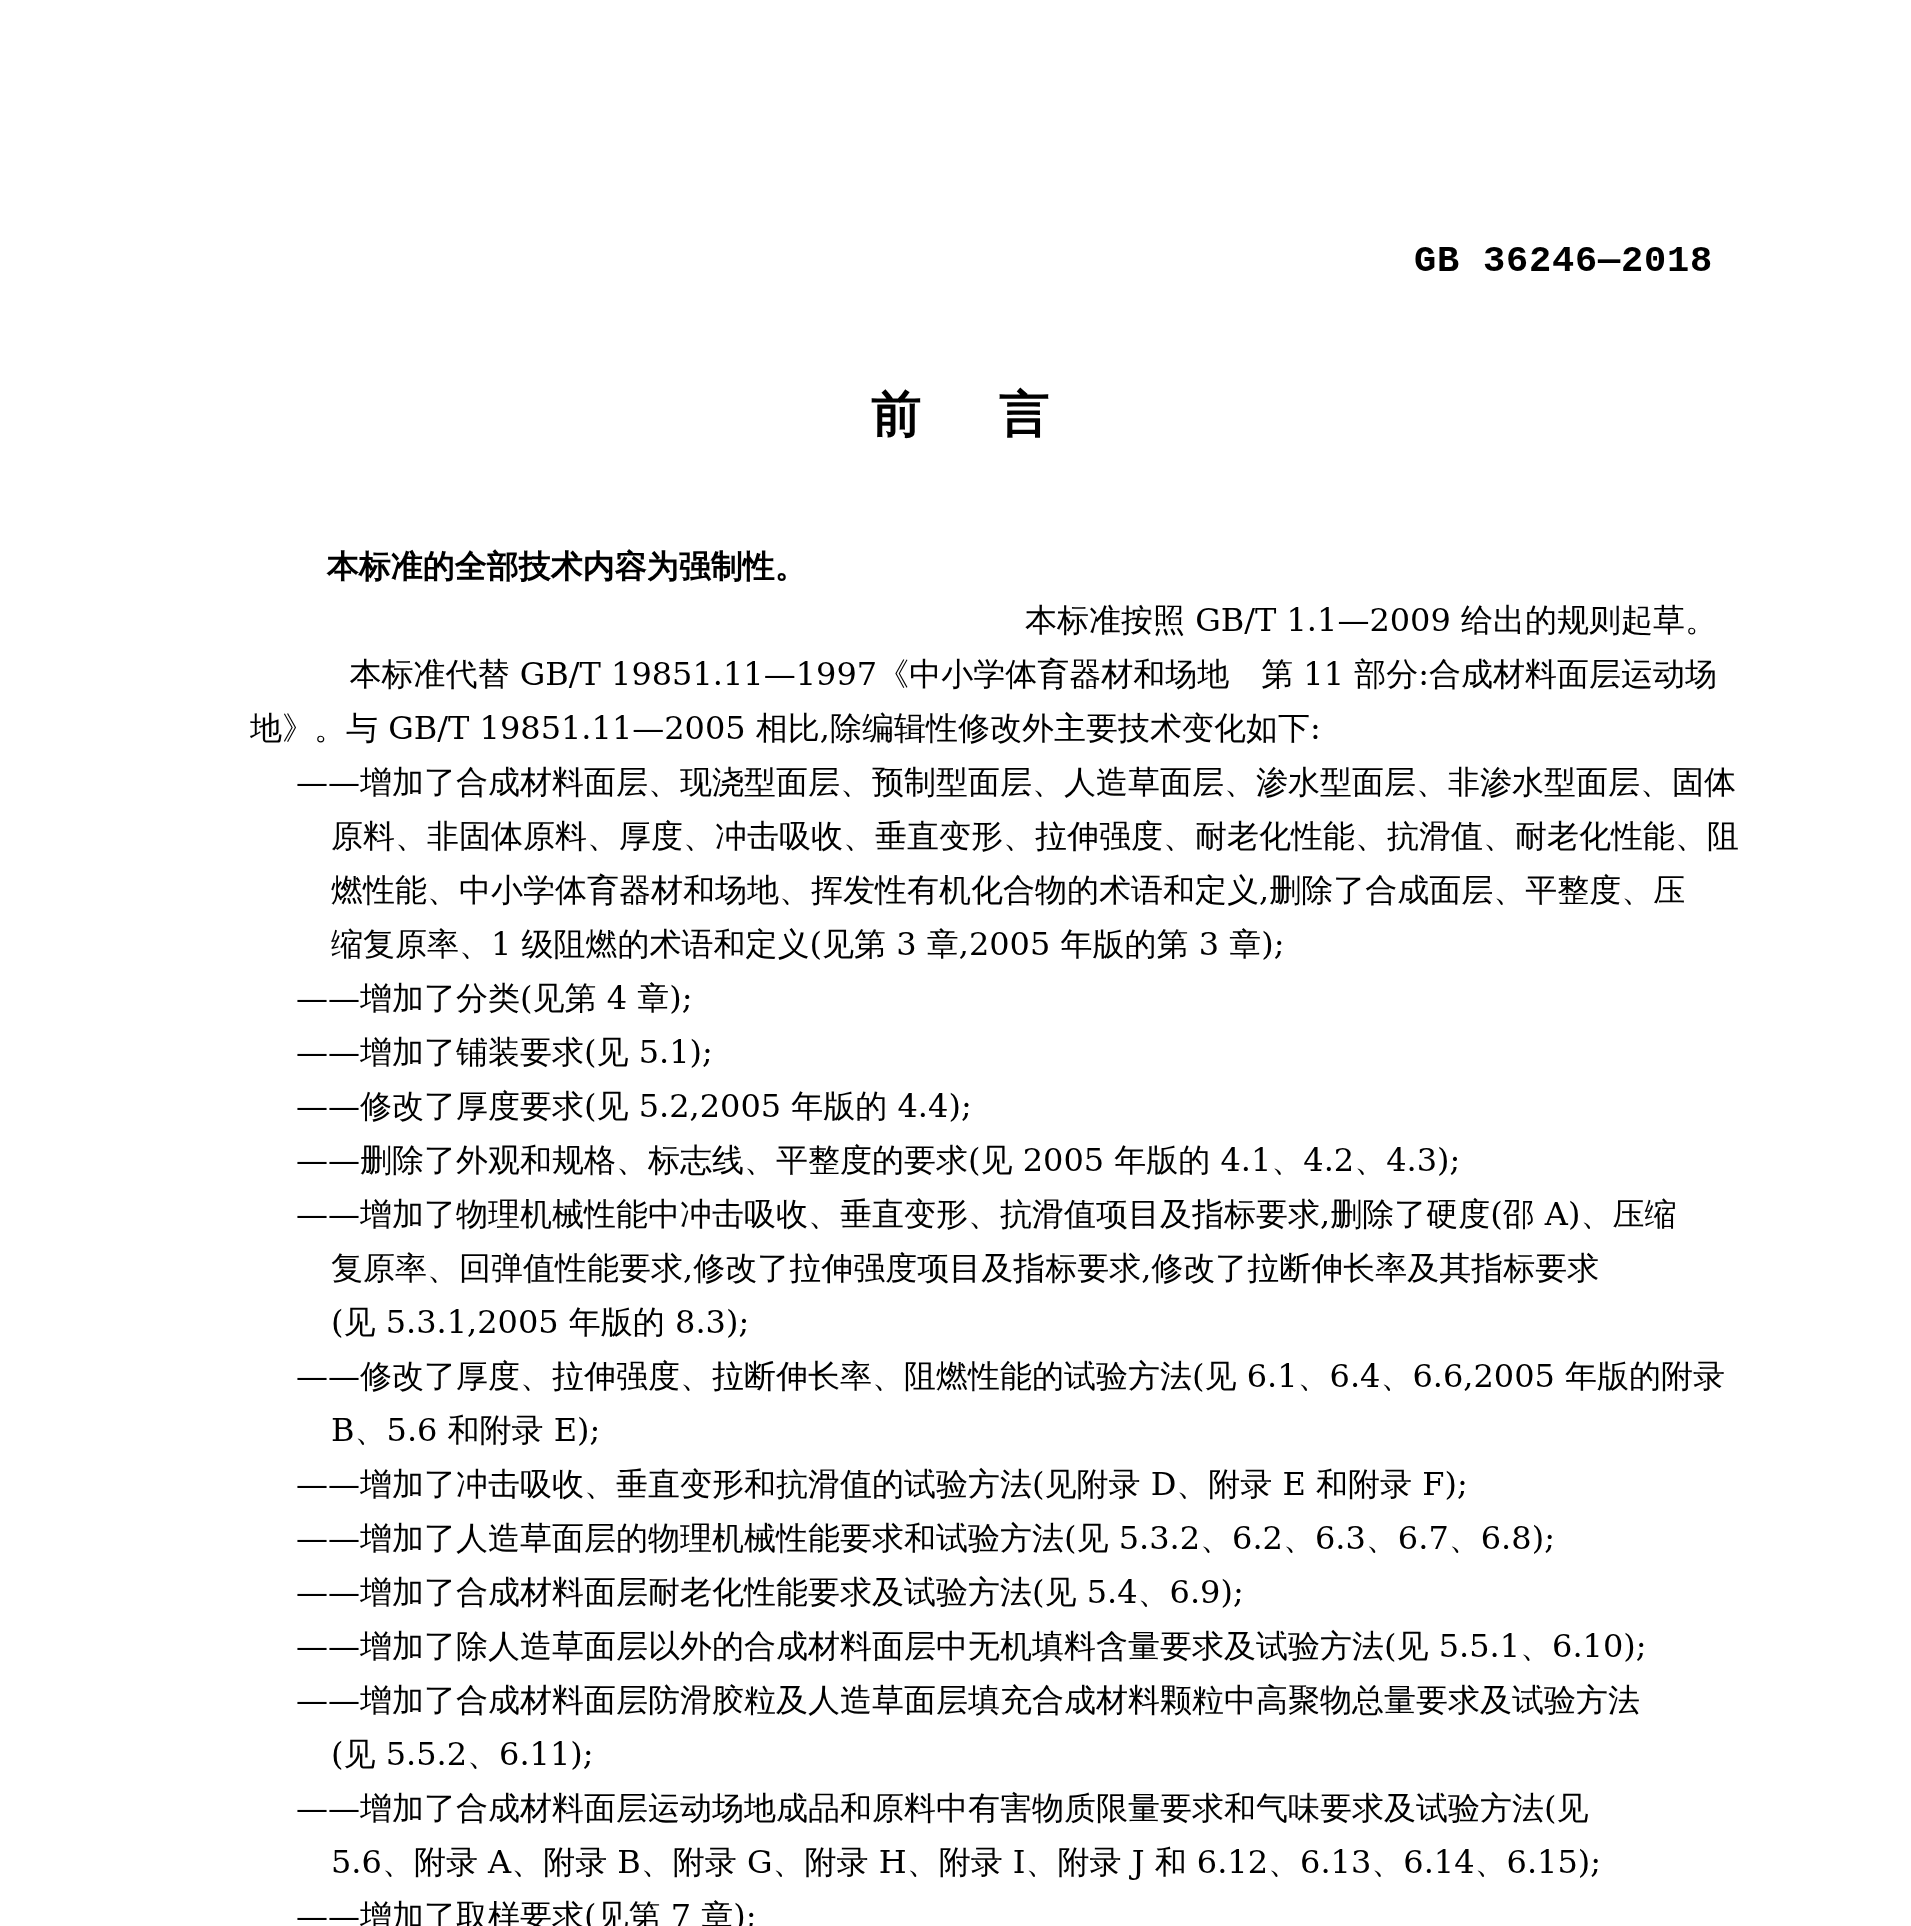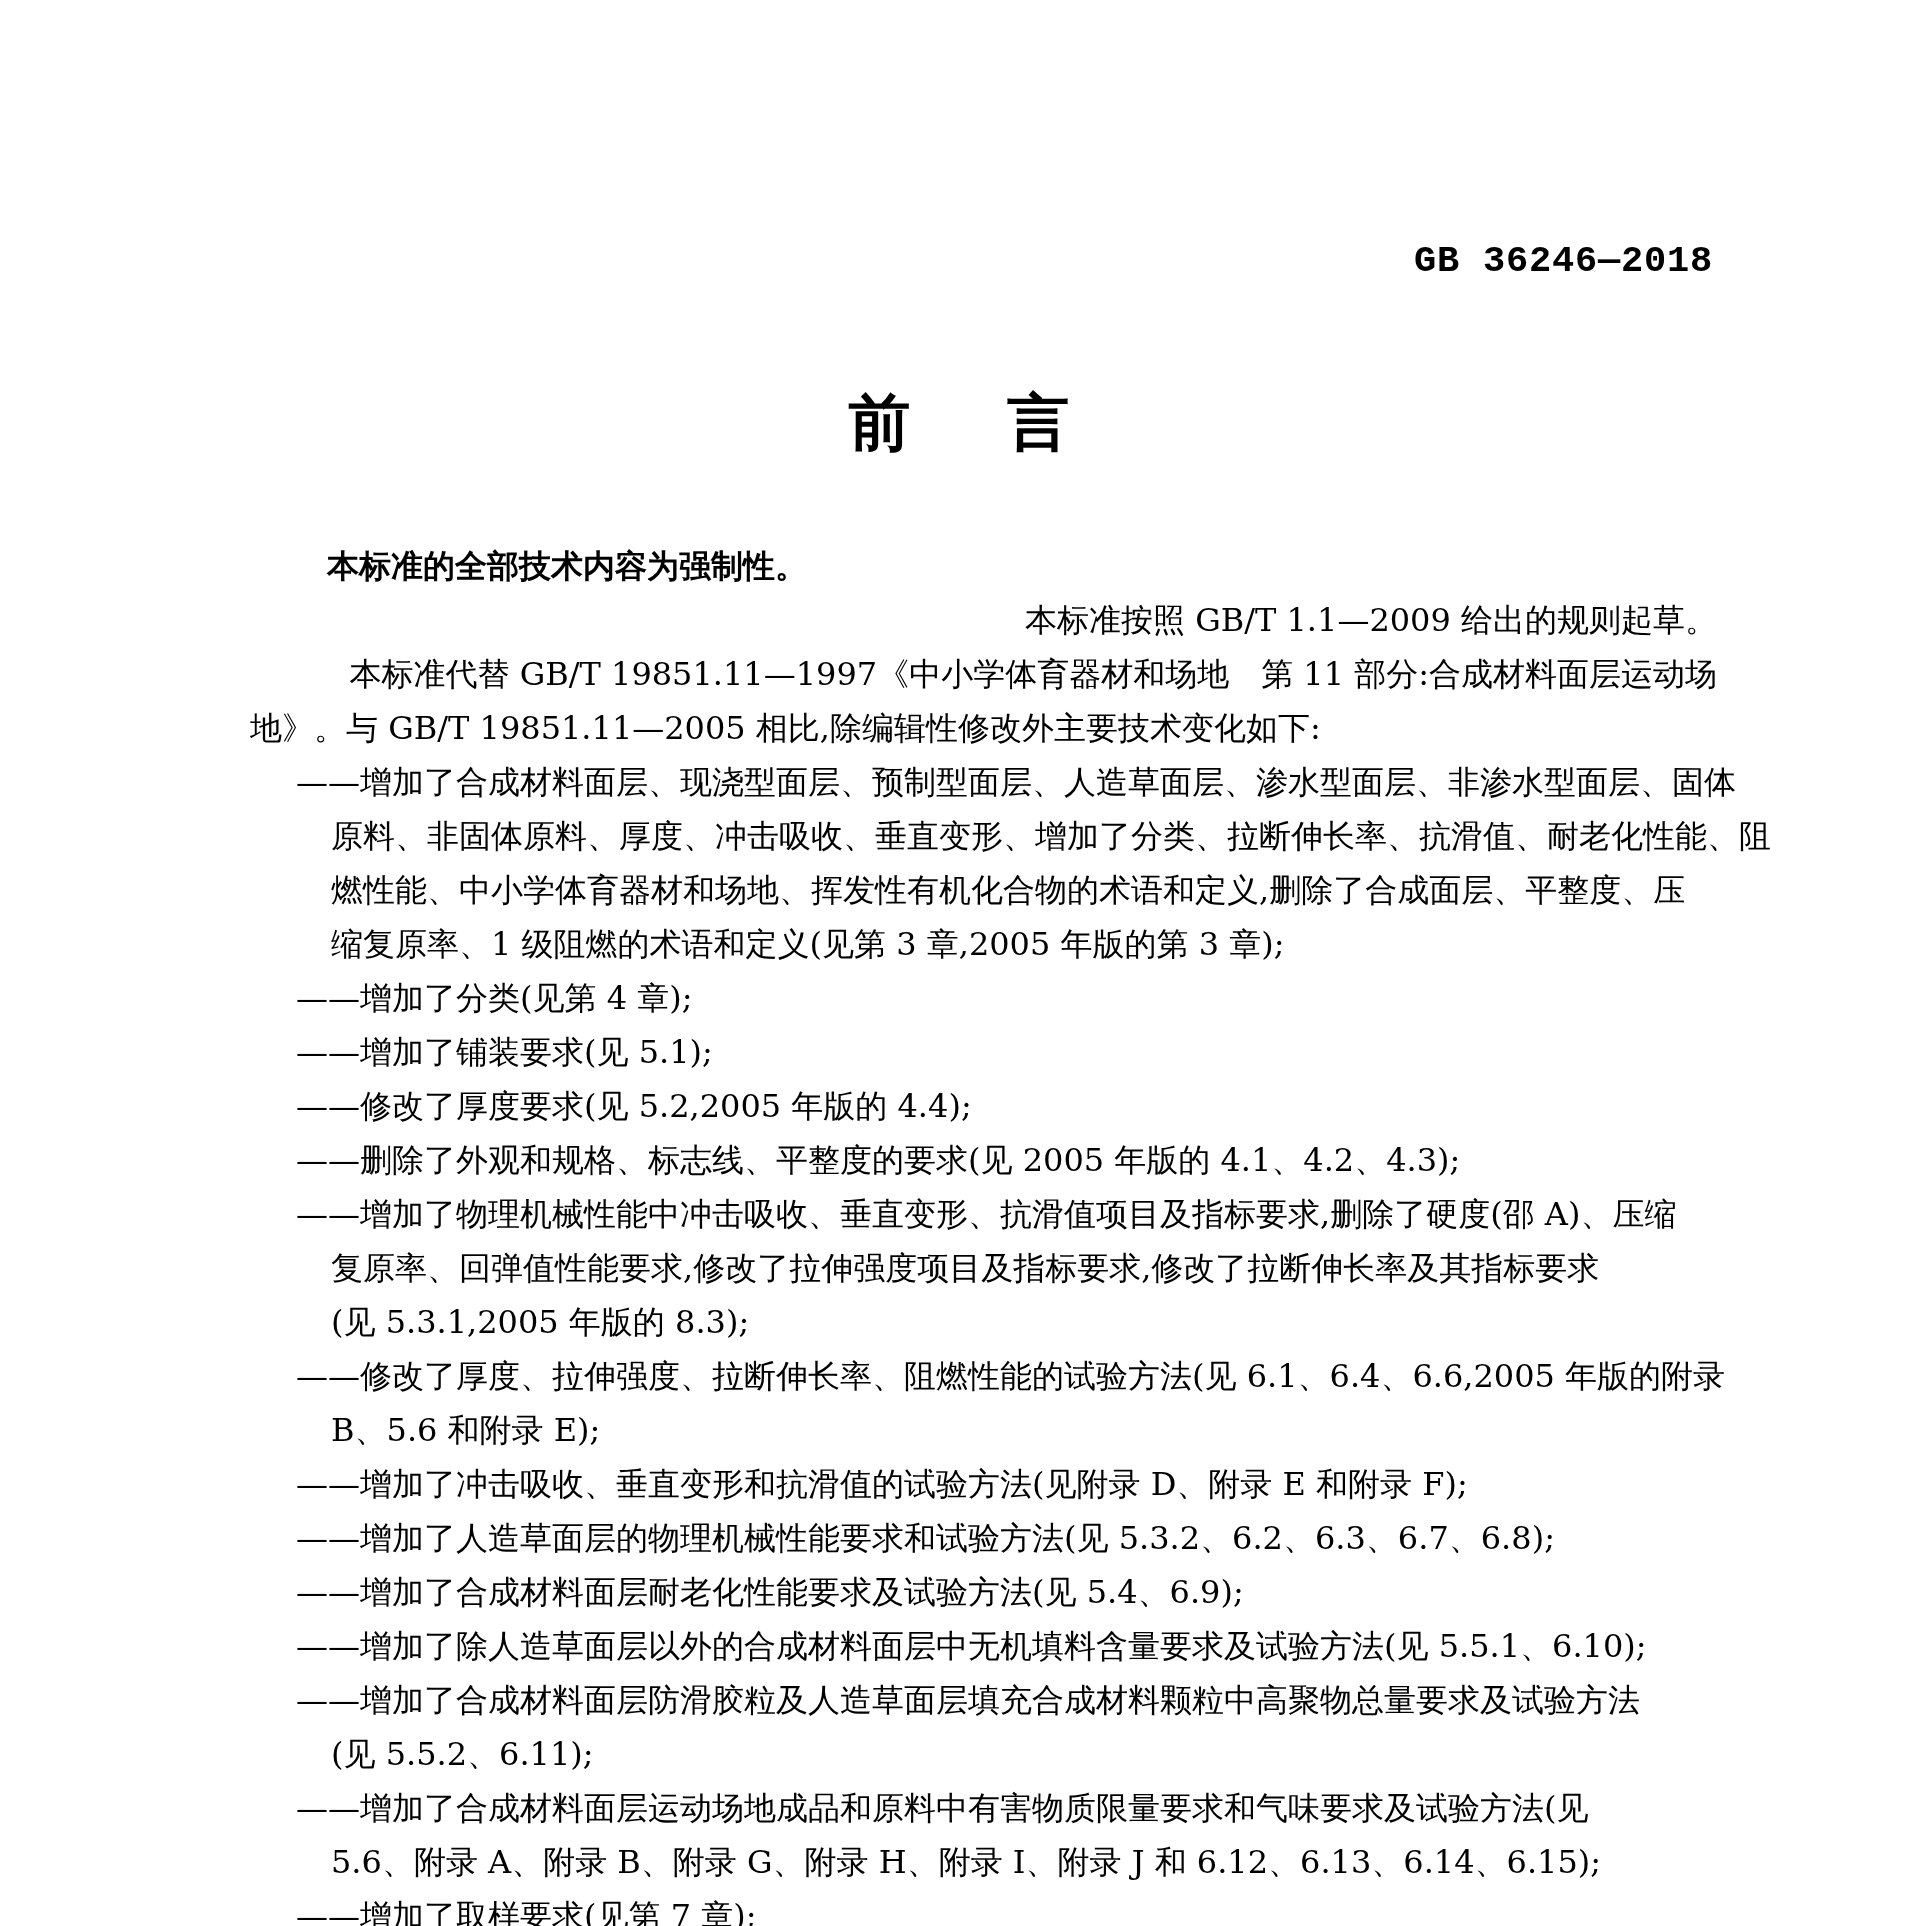--- a/index.html
+++ b/index.html
@@ -20,21 +20,21 @@
     font-weight: 700;
     letter-spacing: 0.8px;
     font-family: Liberation Mono, monospace;
   }
   .doc-title {
     position: absolute;
     top: 381px;
     left: 218px;
     width: 1499px;
     text-align: center;
-    font-size: 62px;
+    font-size: 50px;
     font-weight: 700;
     letter-spacing: 0.28em;
     font-family: "DejaVu Sans", "Liberation Sans", sans-serif;
   }
   .body-text {
     position: absolute;
     top: 539px;
     left: 218px;
     width: 1499px;
   }
@@ -63,21 +63,21 @@
   <div class="std-number">GB 36246—2018</div>
 
   <div class="doc-title">前　言</div>
 
   <div class="body-text">
       <div class="bl bold-para">本标准的全部技术内容为强制性。</div>
       <div class="bl para">本标准按照 GB/T 1.1—2009 给出的规则起草。</div>
       <div class="bl para">本标准代替 GB/T 19851.11—1997《中小学体育器材和场地　第 11 部分:合成材料面层运动场</div>
       <div class="bl cont">地》。与 GB/T 19851.11—2005 相比,除编辑性修改外主要技术变化如下:</div>
       <div class="bl dash">——增加了合成材料面层、现浇型面层、预制型面层、人造草面层、渗水型面层、非渗水型面层、固体</div>
-      <div class="bl dashcont">原料、非固体原料、厚度、冲击吸收、垂直变形、增加了分类、拉断伸长率、抗滑值、耐老化性能、阻</div>
+      <div class="bl dashcont">原料、非固体原料、厚度、冲击吸收、垂直变形、拉伸强度、耐老化性能、抗滑值、耐老化性能、阻</div>
       <div class="bl dashcont">燃性能、中小学体育器材和场地、挥发性有机化合物的术语和定义,删除了合成面层、平整度、压</div>
       <div class="bl dashcont">缩复原率、1 级阻燃的术语和定义(见第 3 章,2005 年版的第 3 章);</div>
       <div class="bl dash">——增加了分类(见第 4 章);</div>
       <div class="bl dash">——增加了铺装要求(见 5.1);</div>
       <div class="bl dash">——修改了厚度要求(见 5.2,2005 年版的 4.4);</div>
       <div class="bl dash">——删除了外观和规格、标志线、平整度的要求(见 2005 年版的 4.1、4.2、4.3);</div>
       <div class="bl dash">——增加了物理机械性能中冲击吸收、垂直变形、抗滑值项目及指标要求,删除了硬度(邵 A)、压缩</div>
       <div class="bl dashcont">复原率、回弹值性能要求,修改了拉伸强度项目及指标要求,修改了拉断伸长率及其指标要求</div>
       <div class="bl dashcont">(见 5.3.1,2005 年版的 8.3);</div>
       <div class="bl dash">——修改了厚度、拉伸强度、拉断伸长率、阻燃性能的试验方法(见 6.1、6.4、6.6,2005 年版的附录</div>

